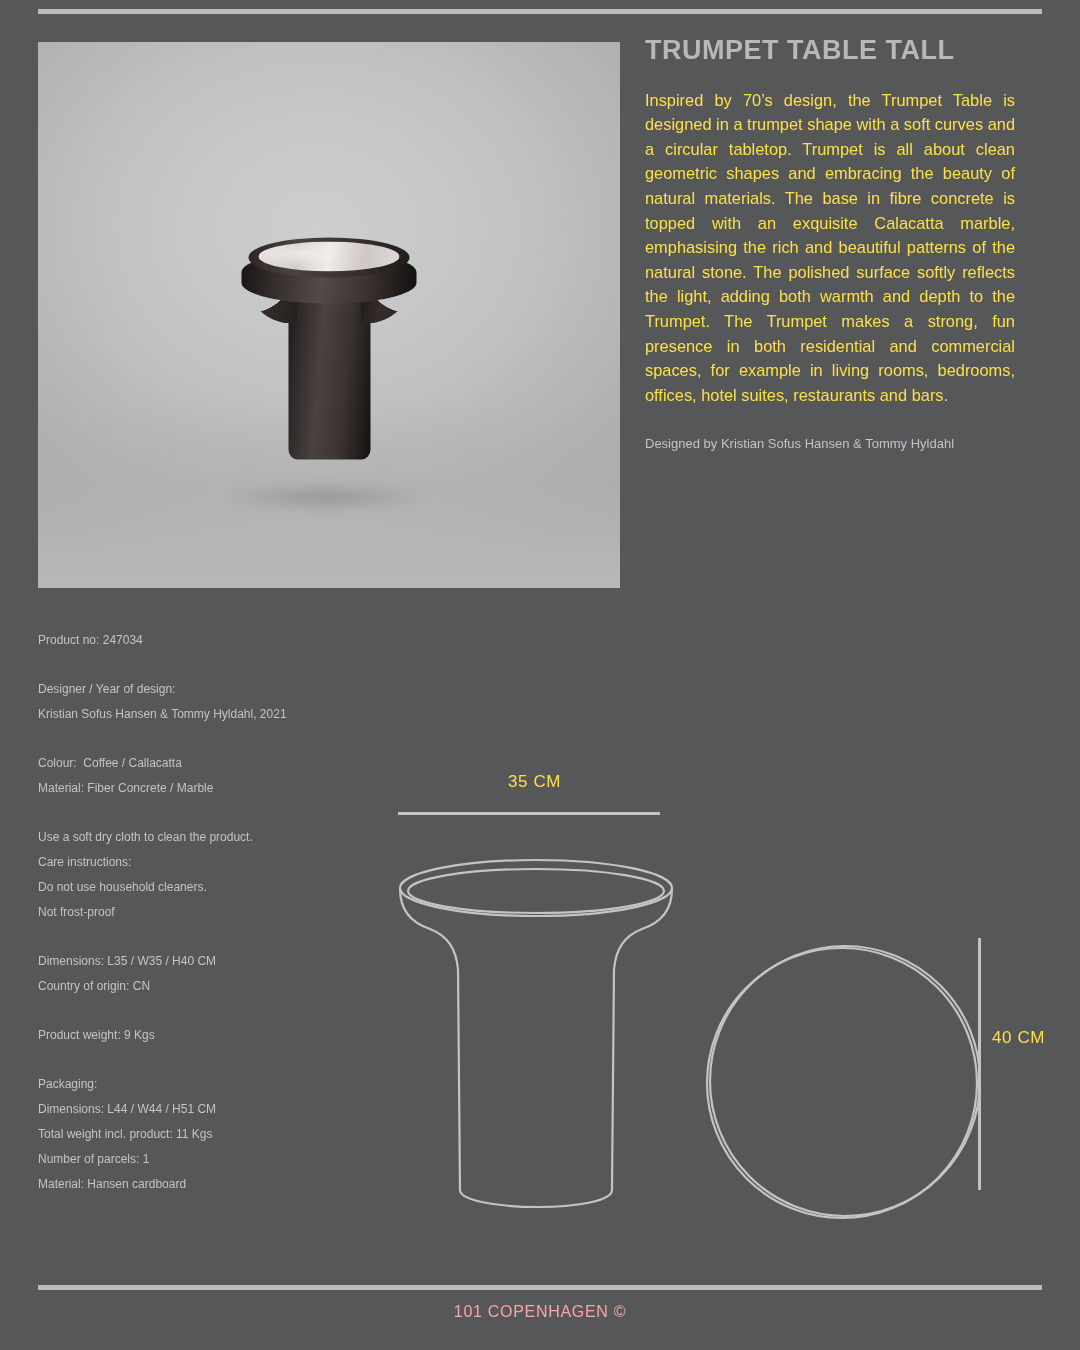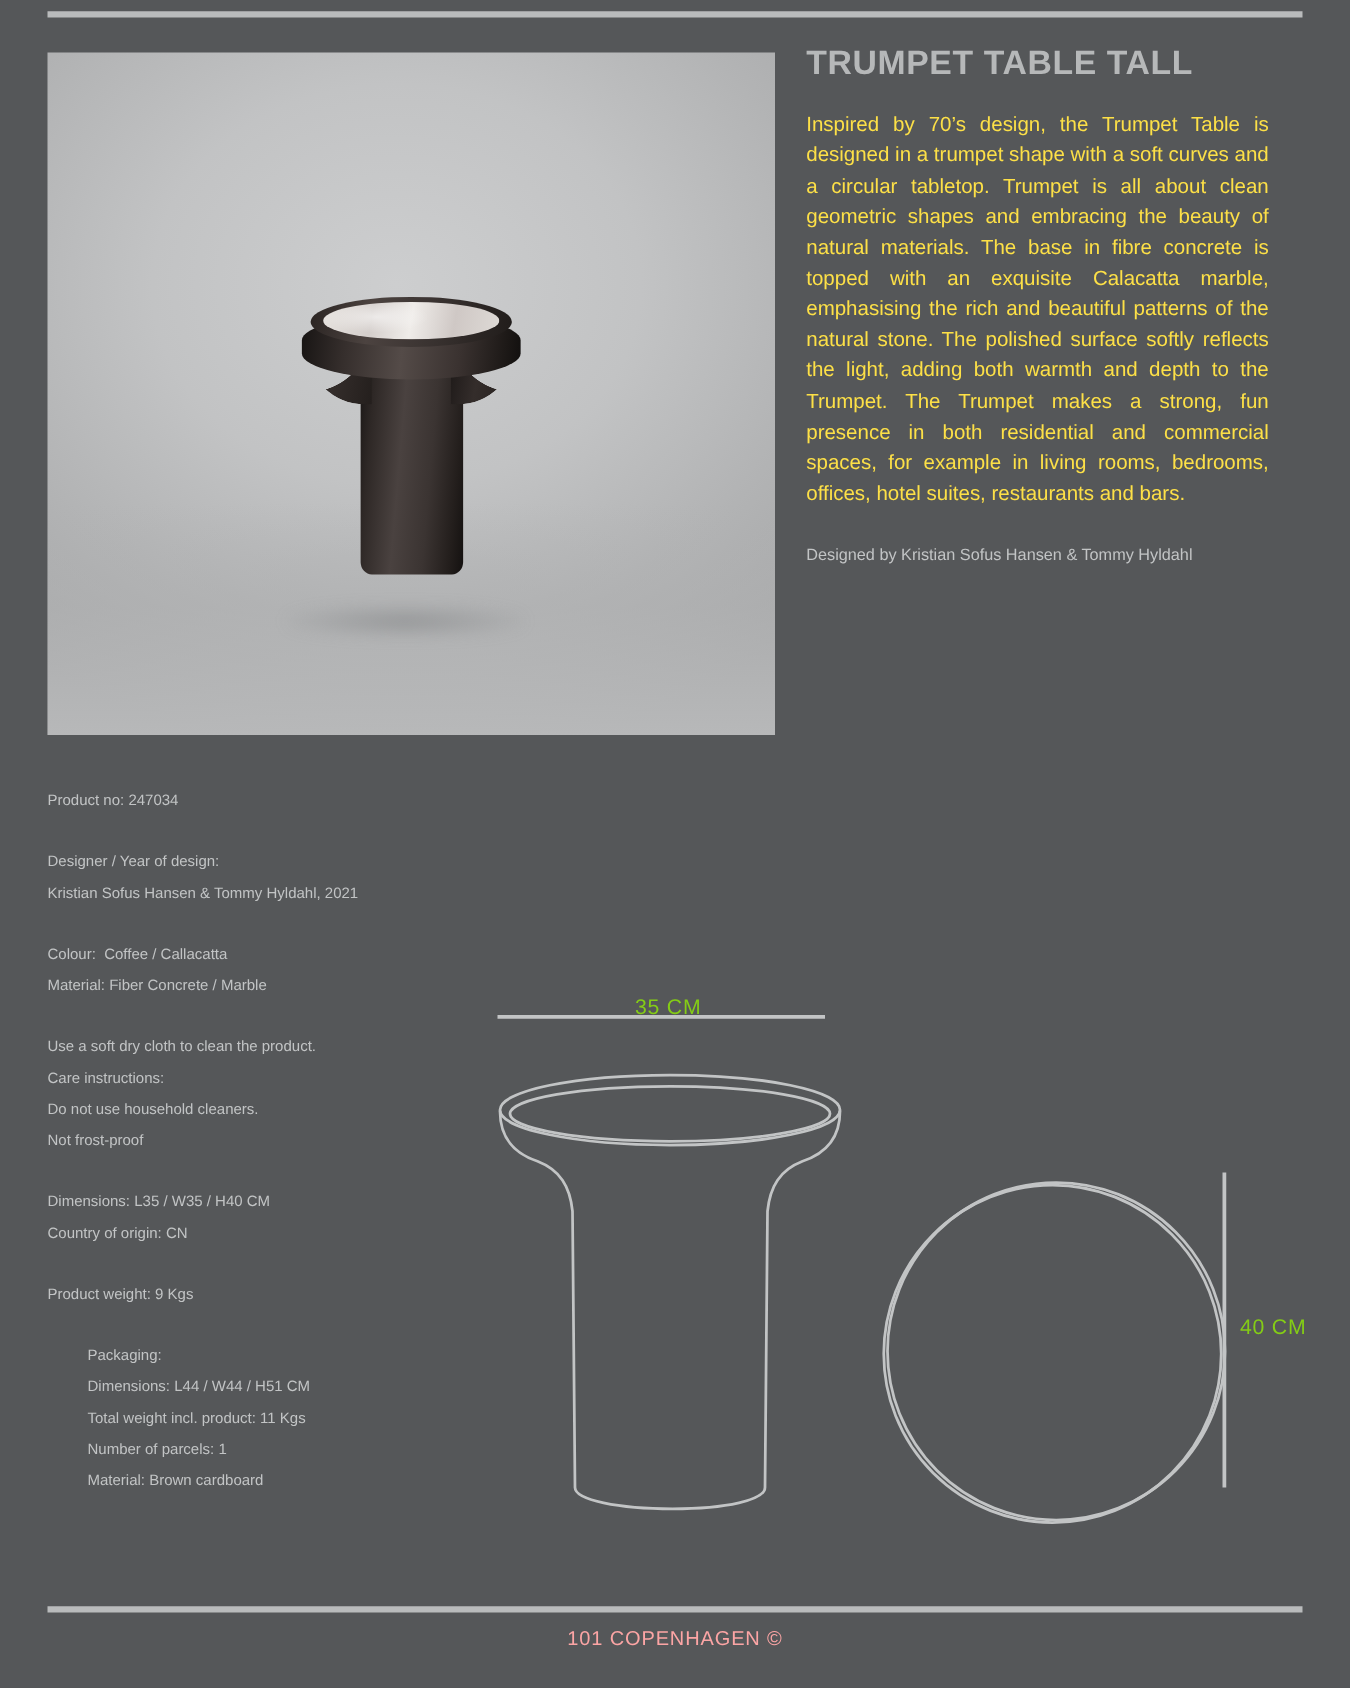--- a/index.html
+++ b/index.html
@@ -137,32 +137,31 @@
   .specs {
     position: absolute;
     left: 38px;
     top: 628px;
     width: 430px;
     color: #c2c4c5;
     font-size: 12px;
     line-height: 25px;
   }
   .spec-block { margin-bottom: 24px; }
-  .spec-block:last-child { margin-bottom: 0; margin-left: 32px; }
+  .spec-block:last-child { margin-bottom: 0; }
   .spec-line { white-space: pre; }
 
   
   .tech { position: absolute; left: 380px; top: 760px; width: 700px; height: 490px; }
 
   .dim-label {
     position: absolute;
-    color: #84cc16;
+    color: #fde047;
     font-size: 17px;
     letter-spacing: .6px;
-    margin-top: 24px;
   }
   .dim-35 { left: 128px; top: 12px; }
   .dim-40 { left: 612px; top: 268px; }
 
   .dim-line-h {
     position: absolute;
     left: 18px; top: 52px;
     width: 262px; height: 3px;
     background: #c2c4c5;
   }
@@ -236,21 +235,21 @@
         <div class="spec-line">Country of origin: CN</div>
       </div>
       <div class="spec-block">
         <div class="spec-line">Product weight: 9 Kgs</div>
       </div>
       <div class="spec-block">
         <div class="spec-line">Packaging:</div>
         <div class="spec-line">Dimensions: L44 / W44 / H51 CM</div>
         <div class="spec-line">Total weight incl. product: 11 Kgs</div>
         <div class="spec-line">Number of parcels: 1</div>
-        <div class="spec-line">Material: Brown cardboard</div>
+        <div class="spec-line">Material: Hansen cardboard</div>
       </div>
     </div>
 
   <div class="tech">
 
     <div class="dim-label dim-35">35 CM</div>
     <div class="dim-line-h"></div>
 
     <div class="dim-label dim-40">40 CM</div>
     <div class="dim-line-v"></div>

